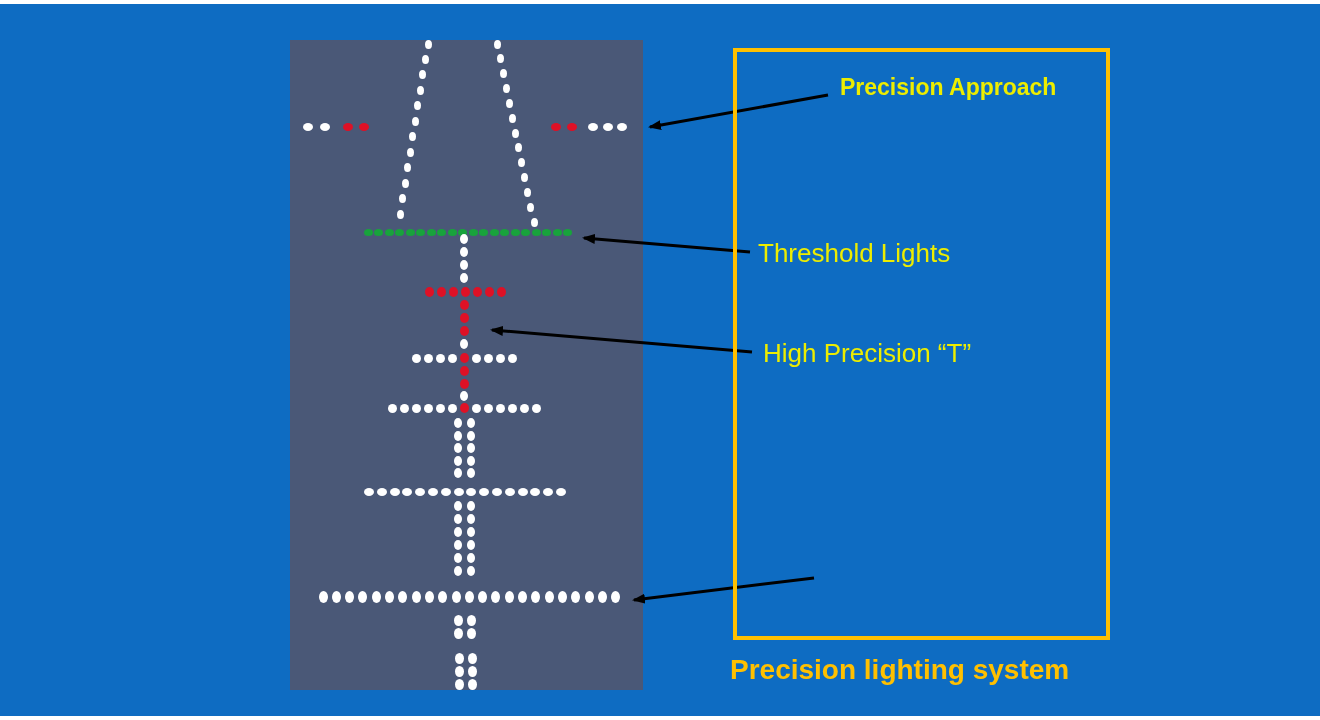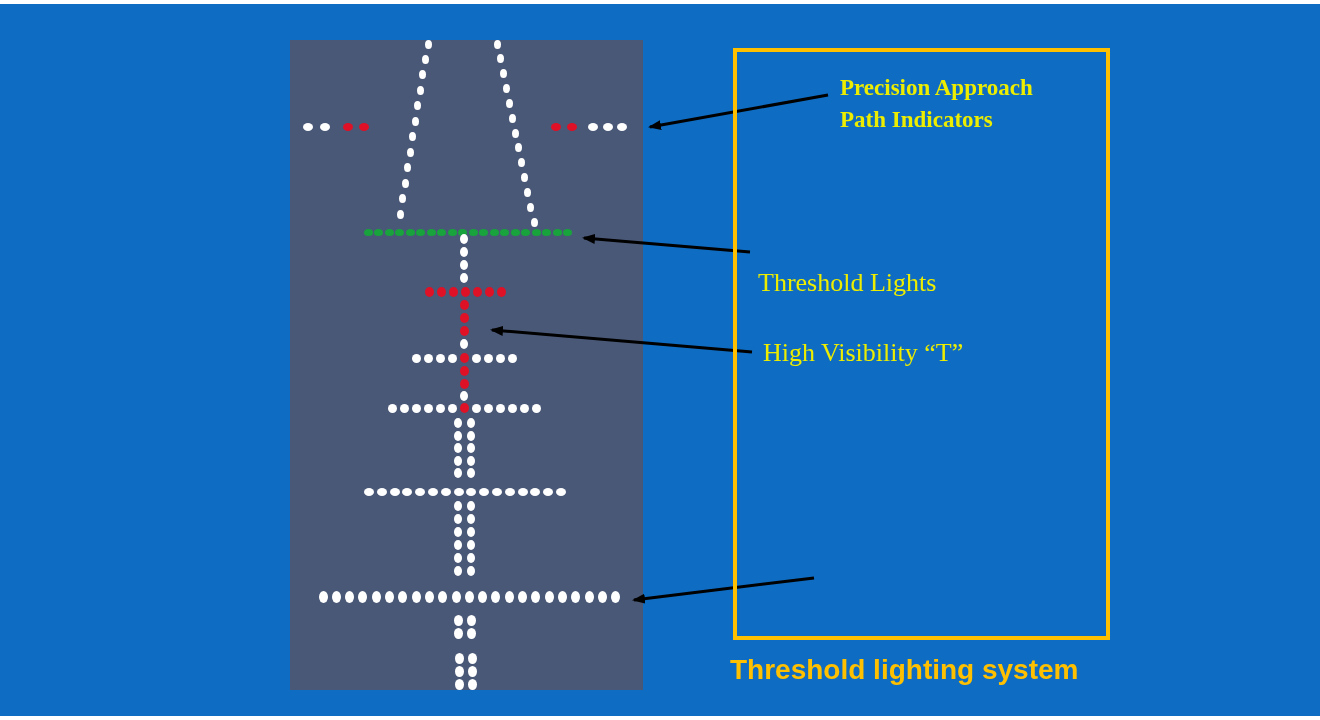--- a/index.html
+++ b/index.html
@@ -26,28 +26,27 @@
     position:absolute;
     left:733px;top:48px;width:369px;height:584px;
     border:4px solid var(--gold,#FFC000);
     background:transparent;
   }
   .lbl{
     position:absolute;
     color:var(--label-yellow,#EDED00);
     font-size:26px;
     white-space:nowrap;
-    font-family:Liberation Serif, serif;
   }
   .lbl-papi{
     left:840px;top:72px;
     font-size:23px;font-weight:bold;line-height:1.38;
     white-space:normal;
   }
-  .lbl-threshold{left:758px;top:238px;margin-top:30px;}
+  .lbl-threshold{left:758px;top:238px;}
   .lbl-hvt{left:763px;top:338px;}
   .lbl-approach{left:820px;top:564px;}
   .caption{
     position:absolute;
     left:730px;top:654px;
     color:var(--gold,#FFC000);
     font-size:28px;font-weight:bold;
     white-space:nowrap;
   }
 </style>
@@ -238,21 +237,20 @@
     <line x1="828" y1="95" x2="650" y2="127" marker-end="url(#ah)"></line>
     <line x1="750" y1="252" x2="584" y2="238" marker-end="url(#ah)"></line>
     <line x1="752" y1="352" x2="492" y2="330" marker-end="url(#ah)"></line>
     <line x1="814" y1="578" x2="634" y2="600" marker-end="url(#ah)"></line>
   </svg>
 
   <div class="legend-box"></div>
 
   <div class="lbl lbl-papi">
     <div>Precision Approach</div>
-    <div>Path Indicators</div>
   </div>
 
   <div class="lbl lbl-threshold">Threshold Lights</div>
-  <div class="lbl lbl-hvt">High Visibility “T”</div>
-
-  <div class="caption">Threshold lighting system</div>
+  <div class="lbl lbl-hvt">High Precision “T”</div>
+
+  <div class="caption">Precision lighting system</div>
 
 </div>
 
 </body></html>

